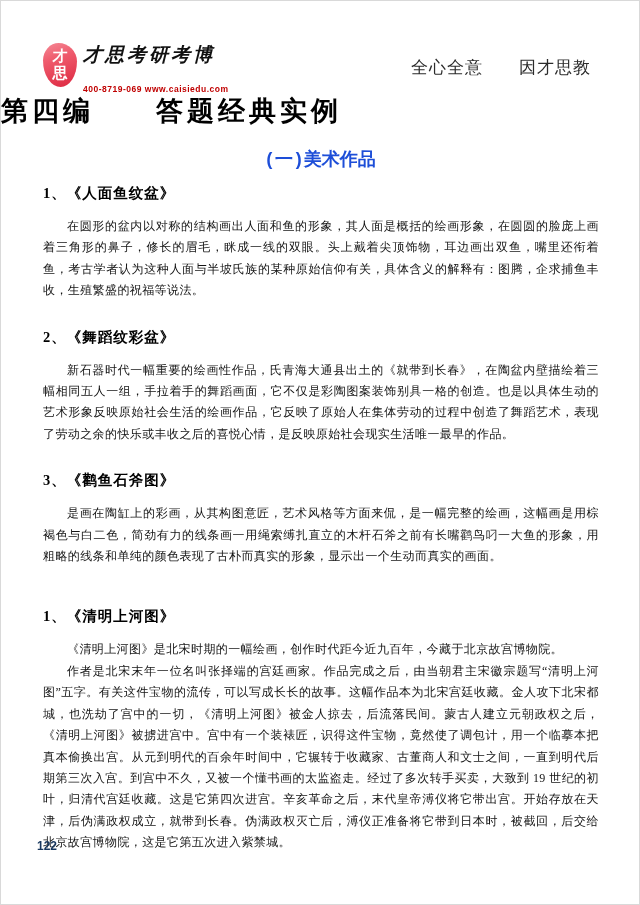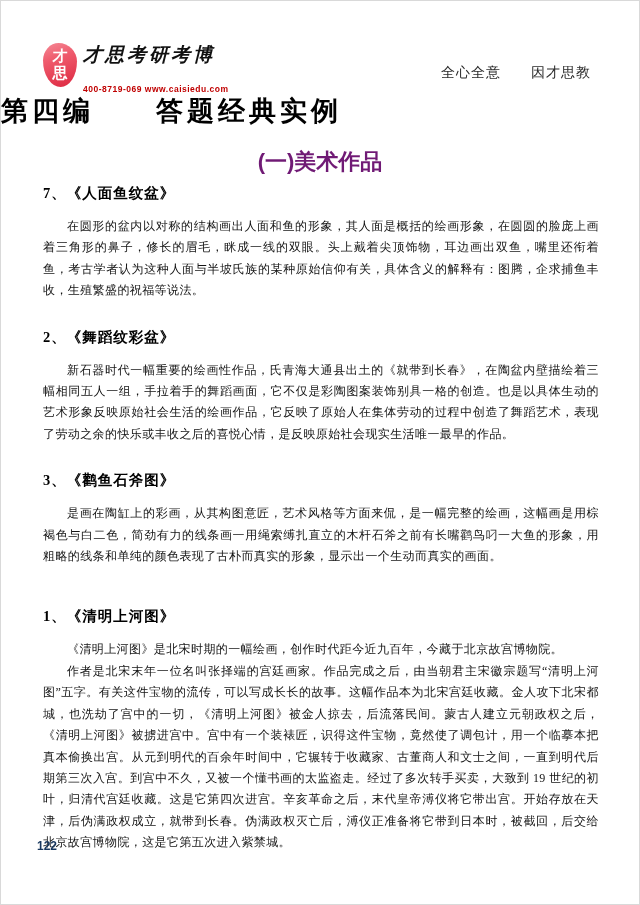--- a/index.html
+++ b/index.html
@@ -34,37 +34,37 @@
     font-size: 19px; font-weight: bold; font-style: italic;
     letter-spacing: 3px; color: #111; line-height: 24px;
     font-family: "Liberation Serif", serif;
   }
   .contact {
     font-size: 8.5px; font-weight: bold; color: #c00000;
     letter-spacing: 0.5px; margin-top: 17px;
     font-family: "Liberation Sans", sans-serif;
   }
   .tagline {
-    font-size: 14px; color: #2b2b2b; margin-top: 21px; letter-spacing: 1px;
+    font-size: 17px; color: #2b2b2b; margin-top: 13px; letter-spacing: 1px;
   }
 
   
   .doc-title {
     position: absolute; top: 92px; left: 0; right: 0;
     text-align: left;
     font-size: 27px; font-weight: bold;
     letter-spacing: 4px;
     color: #000;
   }
   .doc-subtitle {
     position: absolute; top: 146px; left: 0; right: 0;
     text-align: center;
-    font-size: 22px; font-weight: bold;
-    color: #701a75;
-    font-family: Liberation Sans, sans-serif;
+    font-size: 18px; font-weight: bold;
+    color: #1d4ed8;
+    font-family: Liberation Mono, monospace;
   }
 
   
   .content {
     position: absolute; top: 183px; left: 42px; width: 556px;
   }
   .section-heading {
     font-size: 14.5px; font-weight: bold; color: #000;
     margin: 0 0 0 0; padding: 0;
     letter-spacing: 1px;
@@ -107,21 +107,21 @@
     </div>
     <div class="tagline">全心全意　　因才思教</div>
   </div>
 
   <div class="doc-title">第四编　　答题经典实例</div>
   <div class="doc-subtitle">(一)美术作品</div>
 
   <div class="content">
 
     <div class="section">
-      <div class="section-heading">7、《人面鱼纹盆》</div>
+      <div class="section-heading">1、《人面鱼纹盆》</div>
       <p>在圆形的盆内以对称的结构画出人面和鱼的形象，其人面是概括的绘画形象，在圆圆的脸庞上画着三角形的鼻子，修长的眉毛，眯成一线的双眼。头上戴着尖顶饰物，耳边画出双鱼，嘴里还衔着鱼，考古学者认为这种人面与半坡氏族的某种原始信仰有关，具体含义的解释有：图腾，企求捕鱼丰收，生殖繁盛的祝福等说法。</p>
     </div>
 
     <div class="section">
       <div class="section-heading">2、《舞蹈纹彩盆》</div>
       <p>新石器时代一幅重要的绘画性作品，氏青海大通县出土的《就带到长春》，在陶盆内壁描绘着三幅相同五人一组，手拉着手的舞蹈画面，它不仅是彩陶图案装饰别具一格的创造。也是以具体生动的艺术形象反映原始社会生活的绘画作品，它反映了原始人在集体劳动的过程中创造了舞蹈艺术，表现了劳动之余的快乐或丰收之后的喜悦心情，是反映原始社会现实生活唯一最早的作品。</p>
     </div>
 
     <div class="section">
       <div class="section-heading">3、《鹳鱼石斧图》</div>

